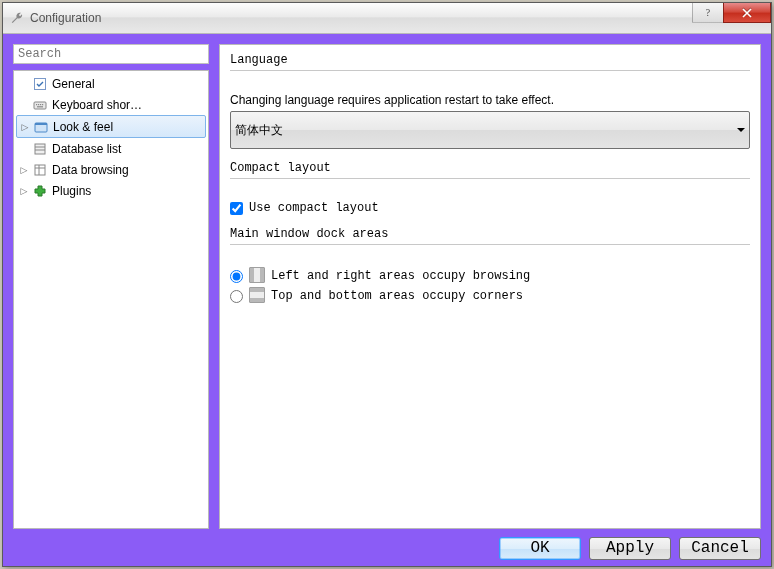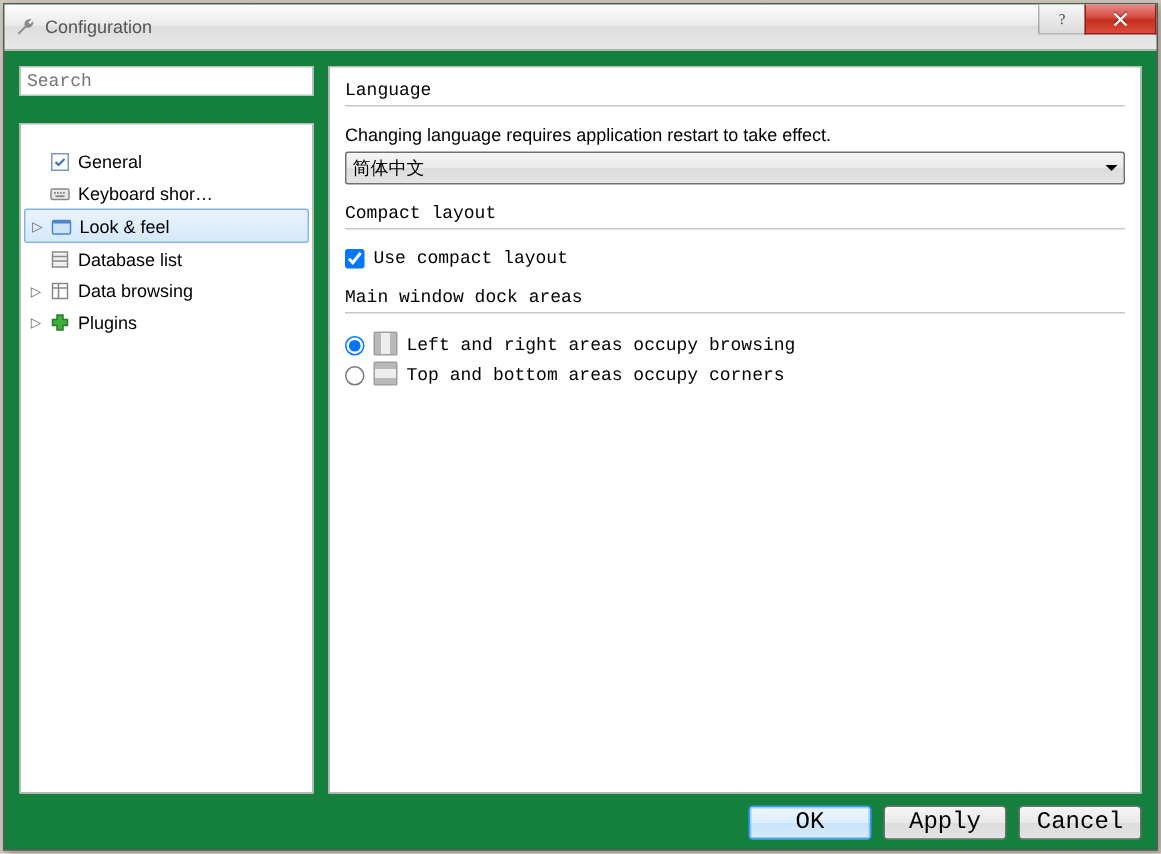--- a/index.html
+++ b/index.html
@@ -6,21 +6,21 @@
   body{
     background:#cfcabd;
     font-family:"Segoe UI",Tahoma,sans-serif;
     font-size:12px;
     color:#000;
   }
   .window{
     position:absolute;
     left:2px; top:2px;
     width:770px; height:565px;
-    background:#15803d;
+    background:#8b5cf6;
     border:1px solid #5a5a5a;
     box-shadow:2px 2px 6px rgba(0,0,0,0.3);
     display:flex;
     flex-direction:column;
     box-sizing:border-box;
   }
   
   .titlebar{
     height:30px;
     background:linear-gradient(to bottom,#fdfdfd 0%,#ebebeb 45%,#dddddd 50%,#e9e9e9 100%);
@@ -92,25 +92,25 @@
     color:#8b8b8b;
     font-family:"Courier New",monospace;
     font-size:12px;
     line-height:18px;
     box-sizing:border-box;
     width:100%;
     outline:none;
   }
   .tree{
     flex:1;
-    margin-top:18px;
+    margin-top:6px;
     border:1px solid #b9b9b9;
     background:#fff;
     overflow:auto;
-    padding-top:14px;
+    padding-top:2px;
   }
   .tree-item{
     display:flex;
     align-items:center;
     height:21px;
     padding-left:4px;
     font-size:12px;
     color:#000;
     white-space:nowrap;
     cursor:default;
@@ -147,30 +147,30 @@
     overflow:auto;
     font-family:"Courier New",monospace;
     font-size:12px;
     color:#000;
   }
   .group-header{
     font-family:"Courier New",monospace;
     color:#000;
     border-bottom:1px solid #c8c8c8;
     padding:0 0 3px 0;
-    margin:2px 0 12px 0;
+    margin:2px 0 22px 0;
   }
   .subtext{
     font-family:Liberation Sans, sans-serif;
     color:#000;
     margin-bottom:4px;
   }
   .combo{
     width:100%;
-    height:22px;
+    height:38px;
     box-sizing:border-box;
     border:1px solid #707070;
     border-radius:2px;
     background:linear-gradient(to bottom,#f5f5f5 0%,#e9e9e9 50%,#dcdcdc 51%,#e4e4e4 100%);
     display:flex;align-items:center;
     padding:0 4px;
     position:relative;
     font-family:"SimSun","Courier New",monospace;
   }
   .combo .arrow{

